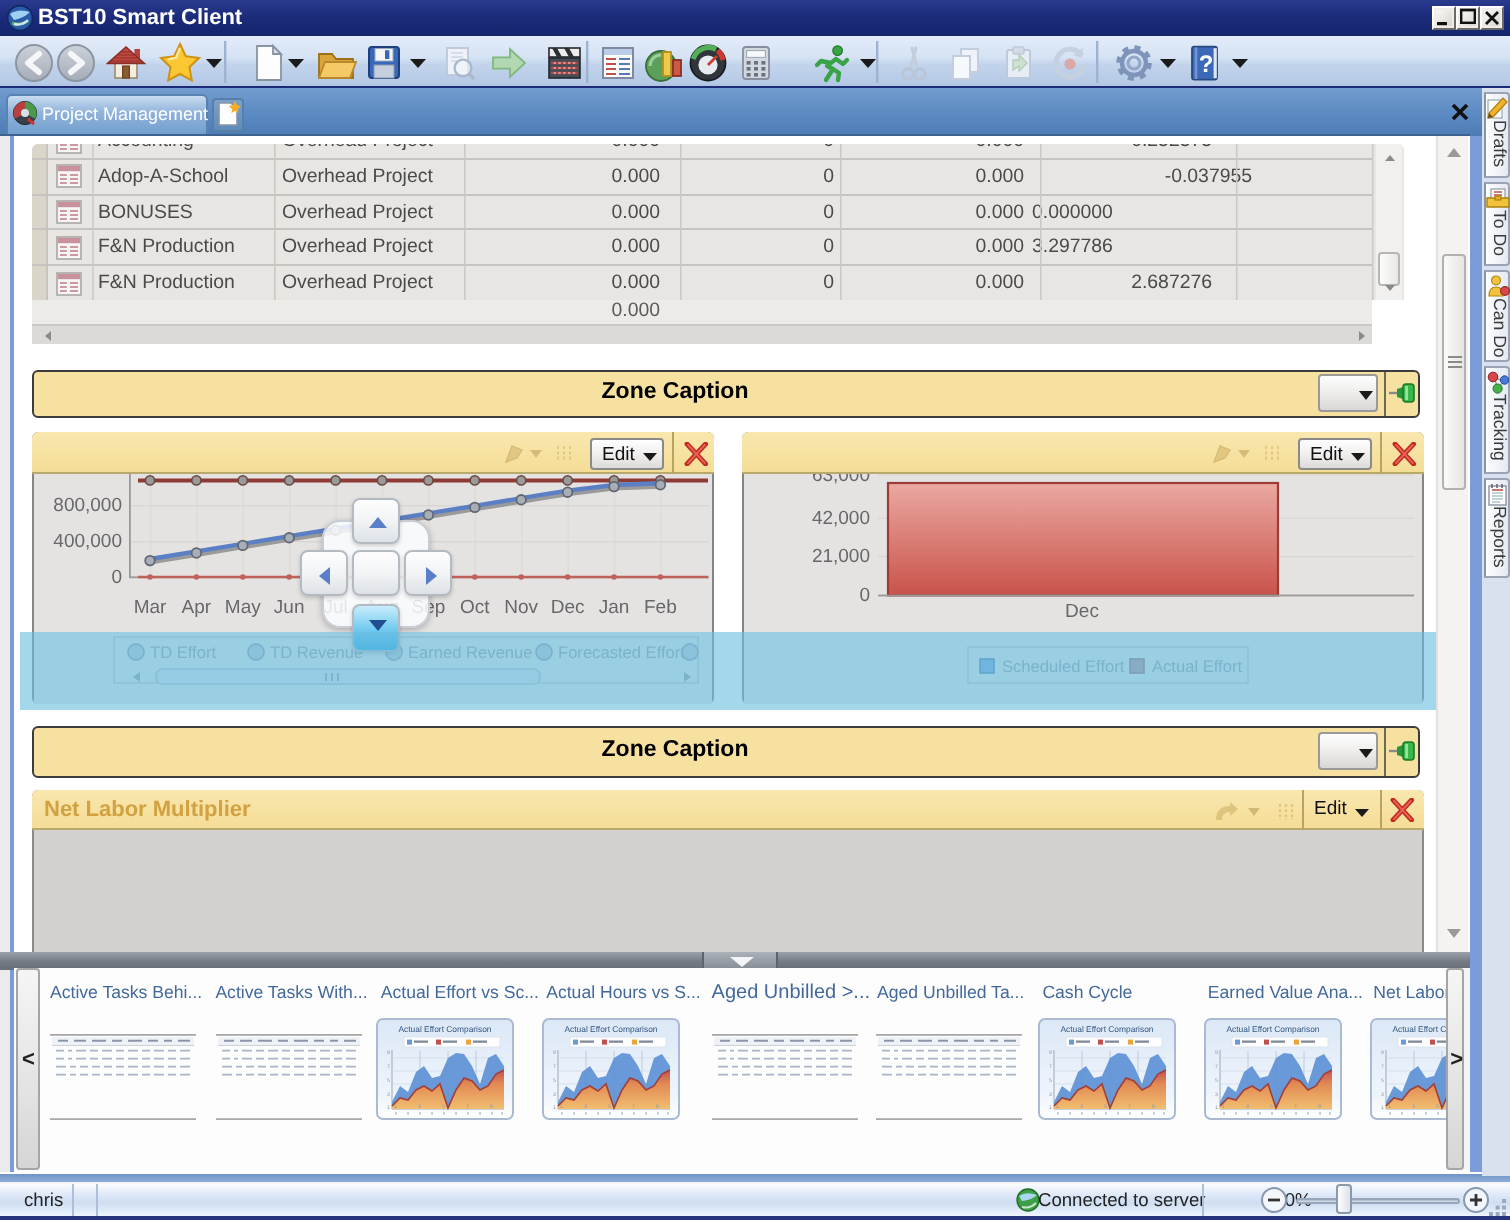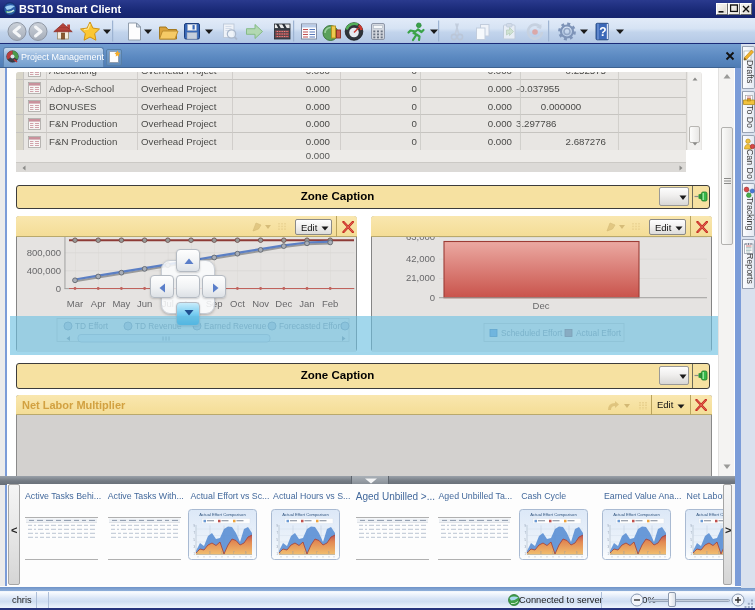--- a/index.html
+++ b/index.html
@@ -277,36 +277,36 @@
         <svg class="abs" style="left:12px;top:2.6px" width="13" height="12" viewBox="0 0 13 12">
           <rect x="0.5" y="0.5" width="12" height="11" fill="#f7f6f5" stroke="#a8a6a2" stroke-width="0.8"></rect>
           <rect x="1" y="1" width="11" height="2.6" fill="#c9919c"></rect>
           <path d="M2 5.5 h3.4 M2 7.5 h3.4 M2 9.5 h3.4 M7 5.5 h4 M7 7.5 h4 M7 9.5 h4" stroke="#cc98a2" stroke-width="0.9"></path>
         </svg>
         <div class="txt" style="left:33px;top:3.2px;font-size:9.7px;color:#4a4a48">Adop-A-School</div>
         <div class="txt" style="left:125px;top:3.2px;font-size:9.7px;color:#4a4a48">Overhead Project</div>
         <div class="txt" style="left:224px;top:3.2px;width:90px;text-align:right;font-size:9.7px;color:#4a4a48">0.000</div>
         <div class="txt" style="left:311px;top:3.2px;width:90px;text-align:right;font-size:9.7px;color:#4a4a48">0</div>
         <div class="txt" style="left:406px;top:3.2px;width:90px;text-align:right;font-size:9.7px;color:#4a4a48">0.000</div>
-        <div class="txt" style="left:500px;top:3.2px;width:90px;font-size:9.7px;color:#4a4a48">-0.037955</div>
+        <div class="txt" style="left:520px;top:3.2px;width:90px;text-align:right;font-size:9.7px;color:#4a4a48">-0.037955</div>
         <div class="abs" style="left:0;top:16.9px;width:670px;height:0.8px;background:#c6c4c0"></div>
       </div>
       <div class="abs" style="left:0;top:25.6px;width:670px;height:17.7px">
         <div class="abs" style="left:0;top:0;width:8px;height:17.7px;background:#d9d6c9;border-right:1px solid #c6c4c0"></div>
         <svg class="abs" style="left:12px;top:2.6px" width="13" height="12" viewBox="0 0 13 12">
           <rect x="0.5" y="0.5" width="12" height="11" fill="#f7f6f5" stroke="#a8a6a2" stroke-width="0.8"></rect>
           <rect x="1" y="1" width="11" height="2.6" fill="#c9919c"></rect>
           <path d="M2 5.5 h3.4 M2 7.5 h3.4 M2 9.5 h3.4 M7 5.5 h4 M7 7.5 h4 M7 9.5 h4" stroke="#cc98a2" stroke-width="0.9"></path>
         </svg>
         <div class="txt" style="left:33px;top:3.2px;font-size:9.7px;color:#4a4a48">BONUSES</div>
         <div class="txt" style="left:125px;top:3.2px;font-size:9.7px;color:#4a4a48">Overhead Project</div>
         <div class="txt" style="left:224px;top:3.2px;width:90px;text-align:right;font-size:9.7px;color:#4a4a48">0.000</div>
         <div class="txt" style="left:311px;top:3.2px;width:90px;text-align:right;font-size:9.7px;color:#4a4a48">0</div>
         <div class="txt" style="left:406px;top:3.2px;width:90px;text-align:right;font-size:9.7px;color:#4a4a48">0.000</div>
-        <div class="txt" style="left:500px;top:3.2px;width:90px;text-align:center;font-size:9.7px;color:#4a4a48">0.000000</div>
+        <div class="txt" style="left:500px;top:3.2px;width:90px;text-align:left;font-size:9.7px;color:#4a4a48">0.000000</div>
         <div class="abs" style="left:0;top:16.9px;width:670px;height:0.8px;background:#c6c4c0"></div>
       </div>
       <div class="abs" style="left:0;top:43.3px;width:670px;height:17.7px">
         <div class="abs" style="left:0;top:0;width:8px;height:17.7px;background:#d9d6c9;border-right:1px solid #c6c4c0"></div>
         <svg class="abs" style="left:12px;top:2.6px" width="13" height="12" viewBox="0 0 13 12">
           <rect x="0.5" y="0.5" width="12" height="11" fill="#f7f6f5" stroke="#a8a6a2" stroke-width="0.8"></rect>
           <rect x="1" y="1" width="11" height="2.6" fill="#c9919c"></rect>
           <path d="M2 5.5 h3.4 M2 7.5 h3.4 M2 9.5 h3.4 M7 5.5 h4 M7 7.5 h4 M7 9.5 h4" stroke="#cc98a2" stroke-width="0.9"></path>
         </svg>
         <div class="txt" style="left:33px;top:3.2px;font-size:9.7px;color:#4a4a48">F&amp;N Production</div>

